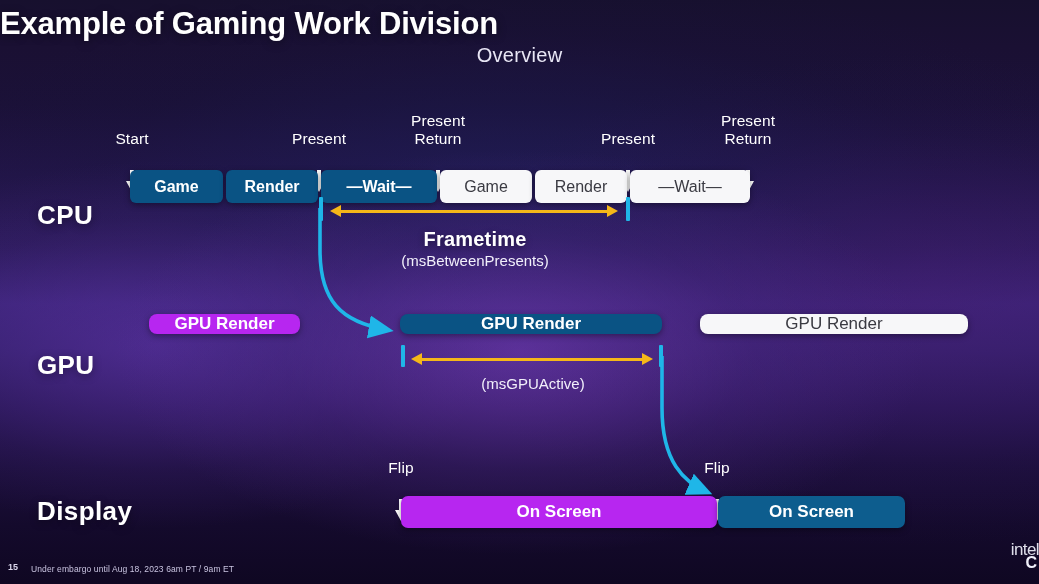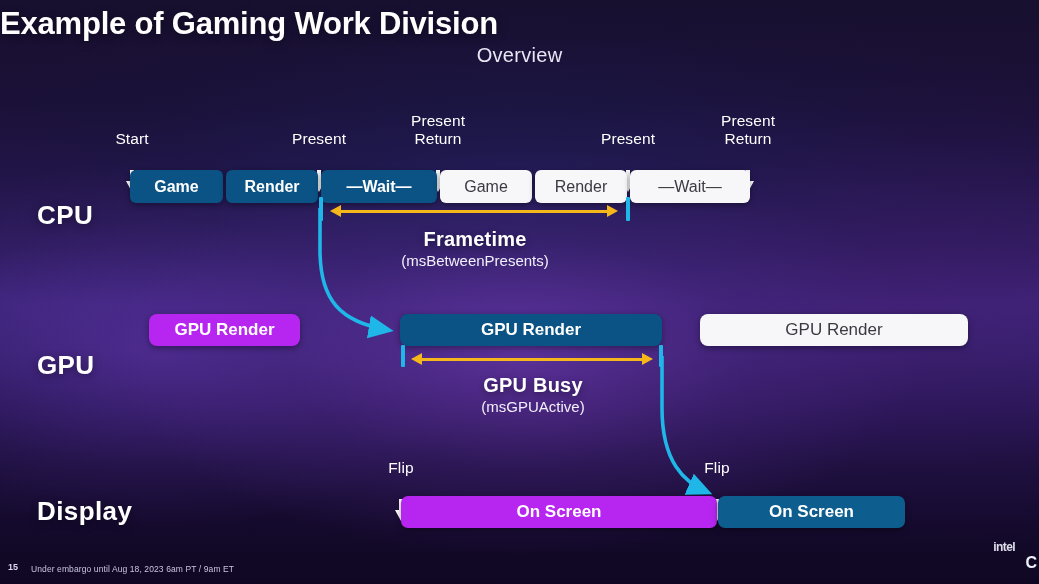--- a/index.html
+++ b/index.html
@@ -120,21 +120,21 @@
     font-size: 16px;
     font-weight: bold;
     box-shadow: 0 2px 6px rgba(0,0,0,0.38);
     box-sizing: border-box;
   }
   .blk.blue  { background: #0a5384; color: #ffffff; }
   .blk.white { background: #f7f7f9; color: #3a3a42; font-weight: 500; }
   .blk.magenta { background: #b726f0; color: #ffffff; }
   .blk.teal  { background: #0d5d8e; color: #ffffff; }
 
-  .blk.gpu { height: 32px; font-size: 17px; border-radius: 8px; }
+  .blk.gpu { height: 20px; font-size: 17px; border-radius: 8px; }
   .blk.scr { height: 32px; font-size: 17px; border-radius: 7px; }
 
   
   .tick {
     position: absolute;
     width: 4px;
     background: #1fb6e8;
     border-radius: 1px;
   }
 
@@ -215,25 +215,25 @@
     top: 546px;
     color: #ffffff;
     font-size: 19px;
     font-weight: bold;
     letter-spacing: 0.5px;
     text-shadow: 0 1px 4px rgba(0,0,0,0.6);
     font-family: "DejaVu Sans", sans-serif;
   }
   #intel-logo {
     position: absolute;
-    right: 24px;
+    right: 0;
     top: 540px;
     color: #eaeaf5;
-    font-size: 12px;
-    font-weight: bold;
+    font-size: 17px;
+    font-weight: normal;
     letter-spacing: -0.6px;
     opacity: 0.95;
   }
   #c-mark {
     position: absolute;
     right: 2px;
     top: 554px;
     color: #f0f0fa;
     font-size: 16px;
     font-weight: bold;
@@ -316,21 +316,20 @@
     </div>
 
   <div class="tick" style="left:401px; top:345px; height:22px;"></div>
   <div class="tick" style="left:659px; top:345px; height:22px;"></div>
   <div class="measure" style="left:411px; top:352px; width:242px;">
     <span class="ah left"></span>
     <span class="bar"></span>
     <span class="ah right"></span>
   </div>
   <div class="annot" style="left:388px; top:374px; width:290px;">
-    <span class="big">GPU Busy</span>
     <span class="small">(msGPUActive)</span>
   </div>
 
   <div class="marker" style="left:351px; top:441px; width:100px;">
     <span class="cap">Flip</span>
     <span class="dart"></span>
   </div>
   <div class="marker" style="left:667px; top:441px; width:100px;">
     <span class="cap">Flip</span>
     <span class="dart"></span>

